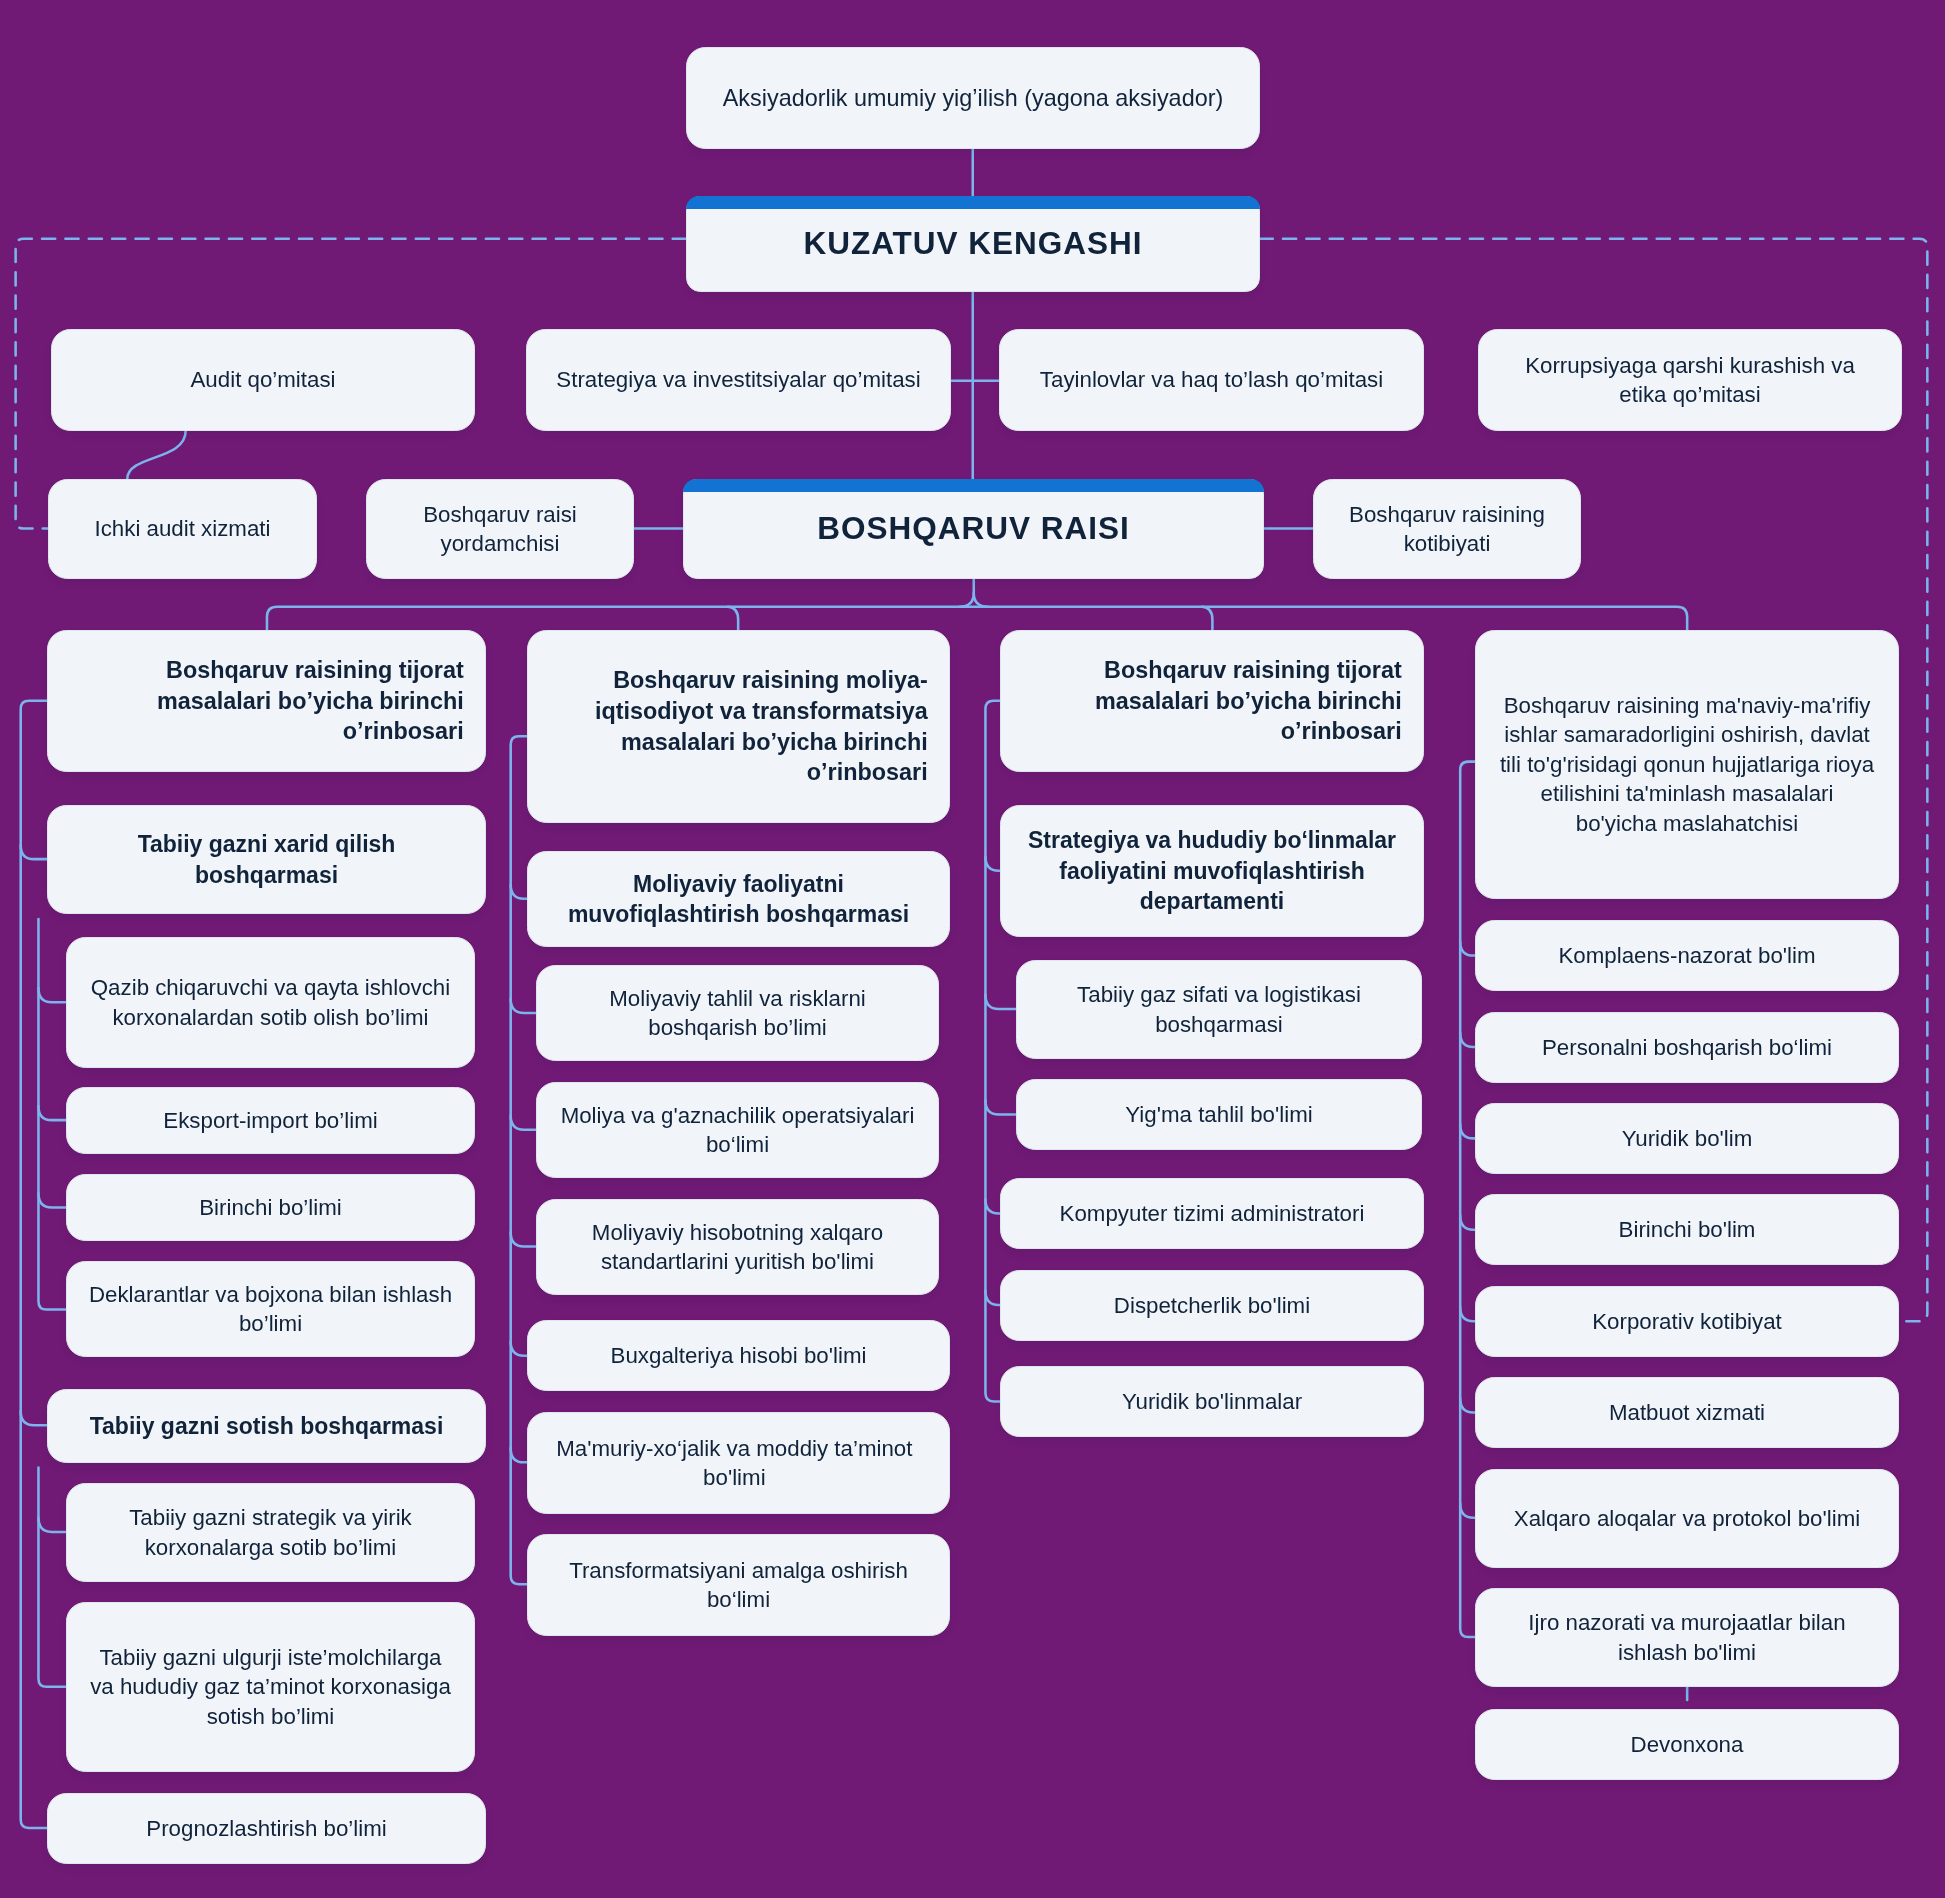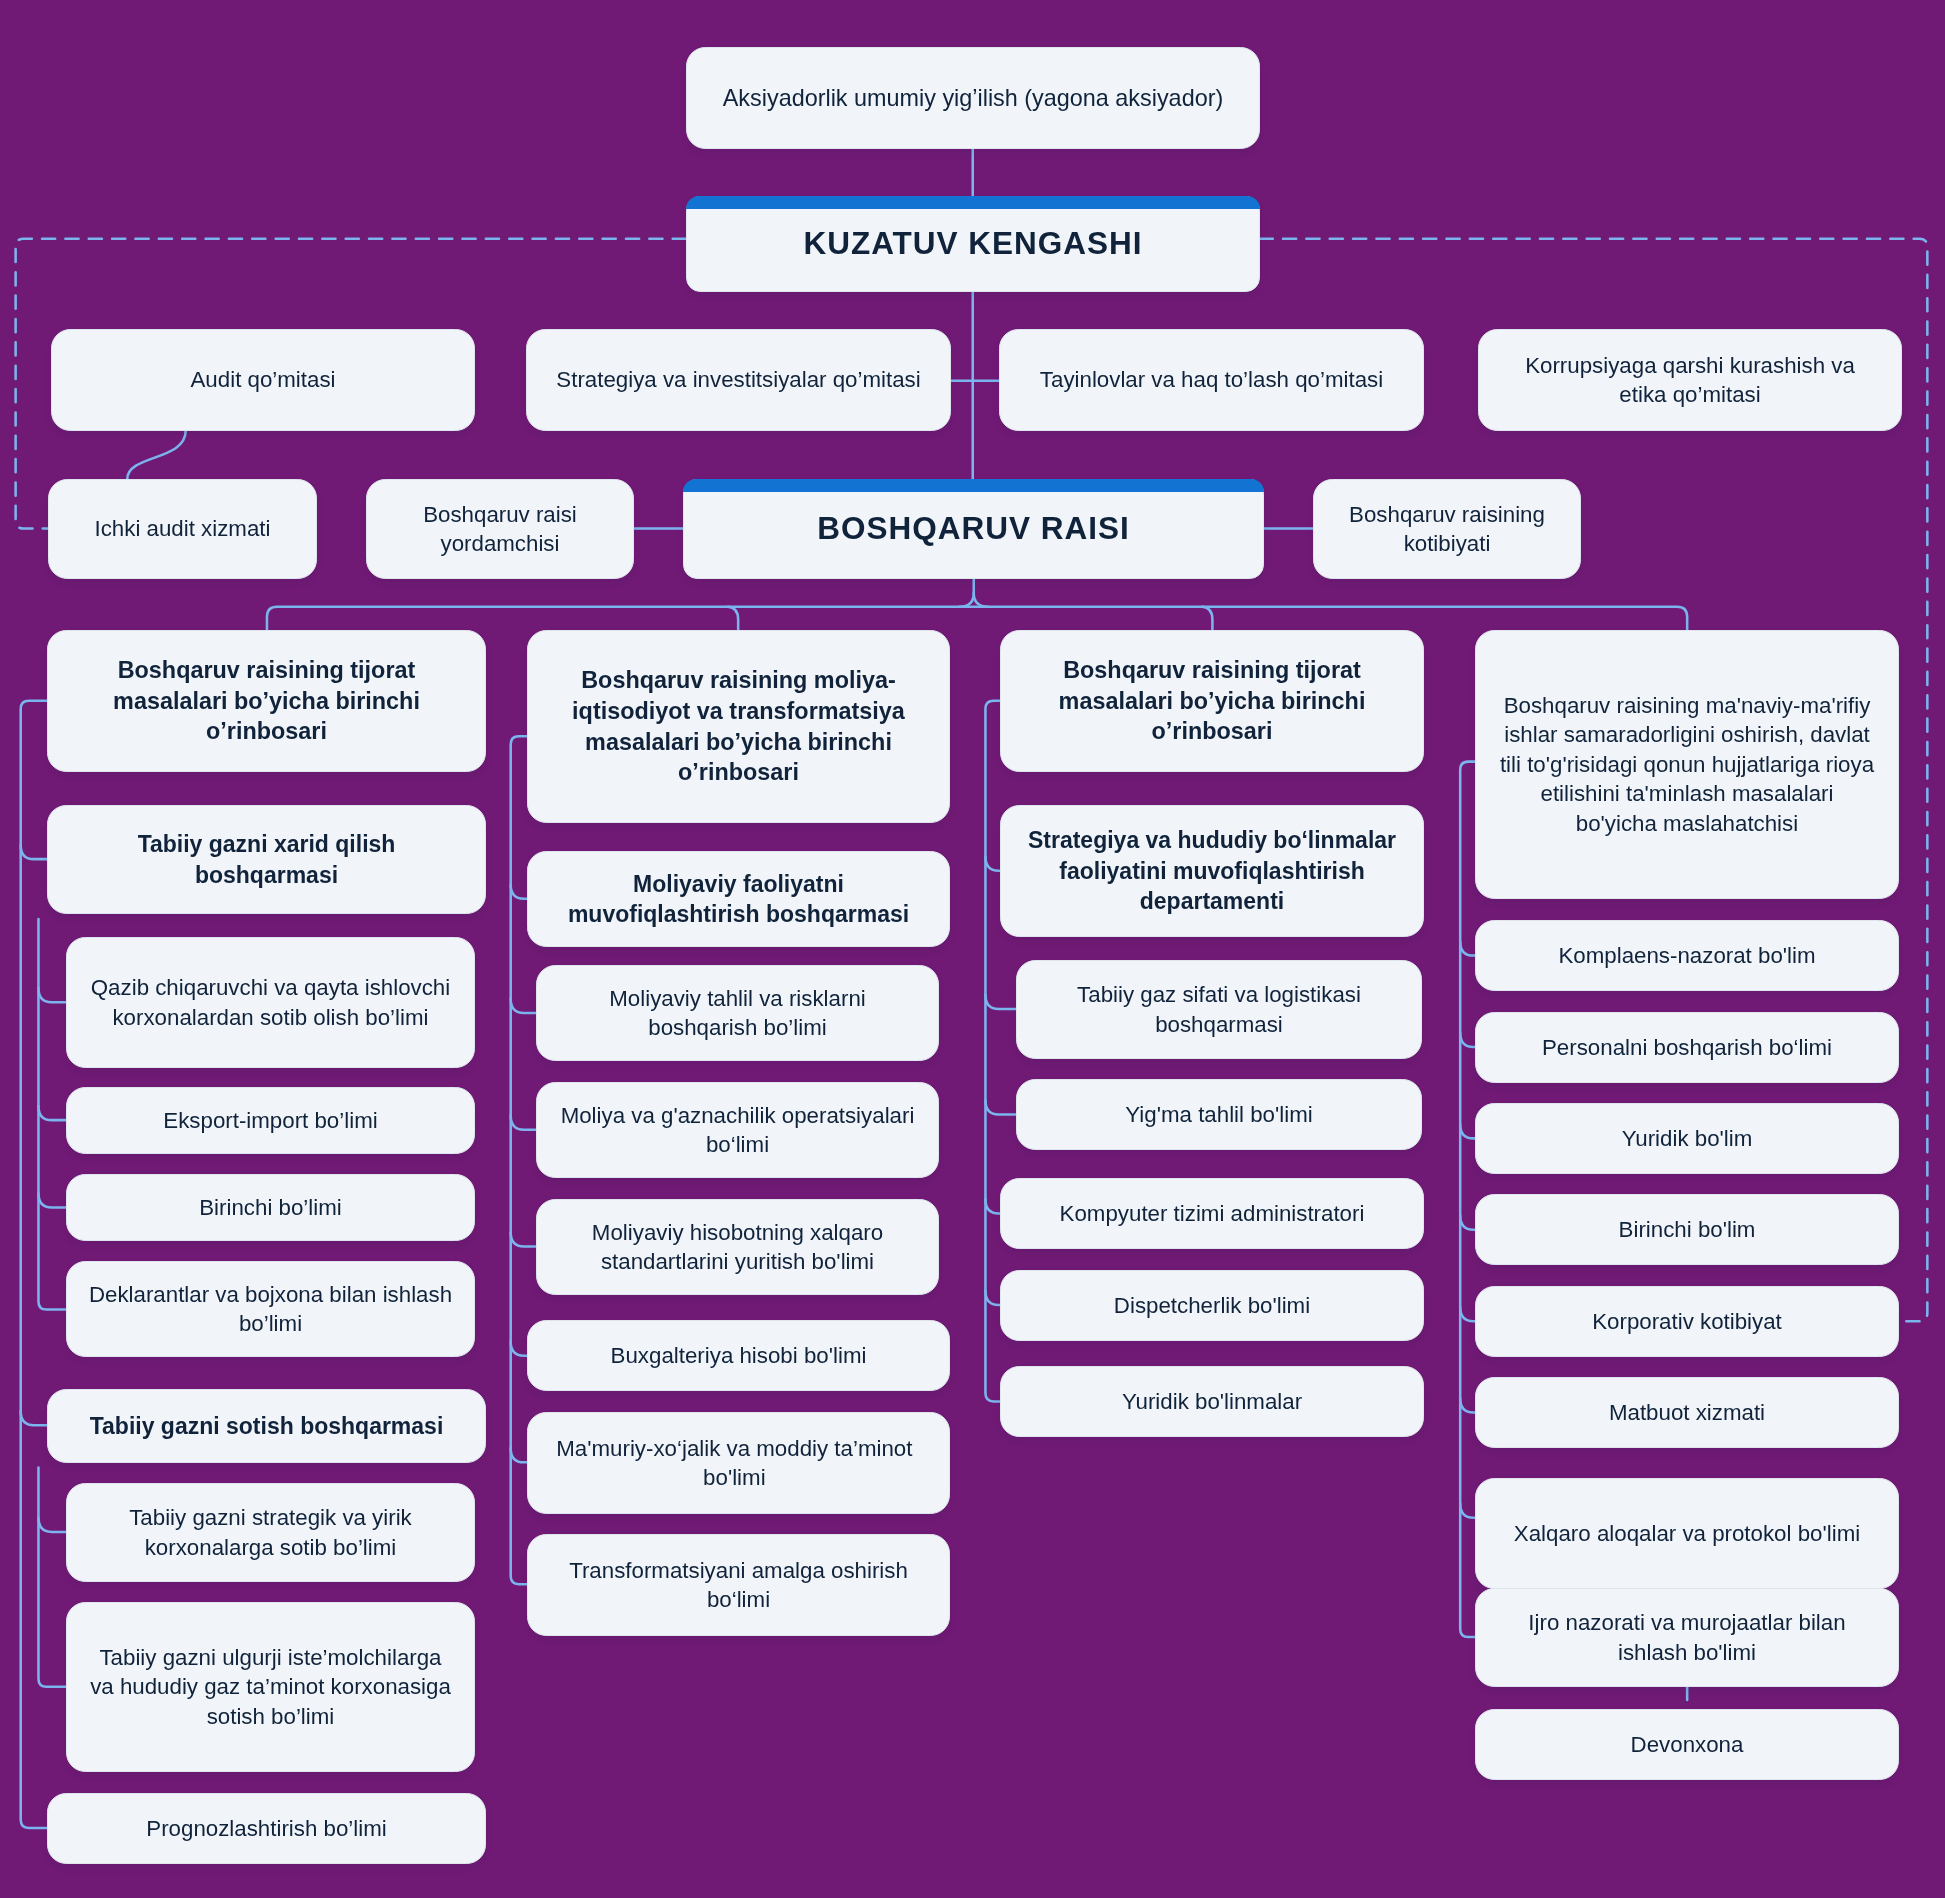--- a/index.html
+++ b/index.html
@@ -19,21 +19,21 @@
     text-align:center;padding:5.1px 21.3px;font-size:22.3px;line-height:1.32;
     box-shadow:0 4.1px 7.1px rgba(15,30,60,.07);
   }
   .node--bold{font-weight:700;font-size:23px;}
   .node--accent{border-radius:14.2px;}
   .node--accent::before{
     content:"";position:absolute;left:-1px;right:-1px;top:-1px;height:13.2px;
     background:var(--accent-bar);border-radius:14.2px 14.2px 0 0;
   }
   .node--title{font-size:31.5px;font-weight:600;letter-spacing:1px;}
-  .node--head{font-weight:700;font-size:23.4px;}
+  .node--head{font-weight:700;font-size:23.4px;text-align:right;}
 </style>
 </head>
 <body>
 
 <div class="canvas">
 
   <svg class="wires" width="1946" height="1898" viewBox="0 0 3831 3738">
 
     <path class="wire" d="M1915 292 V386"></path>
     <path class="wire" d="M1915 576 V943"></path>
@@ -128,18 +128,18 @@
   <div class="node" style="left:1000px;top:1270px;width:424px;height:71px;">Dispetcherlik bo'limi</div>
   <div class="node" style="left:1000px;top:1366px;width:424px;height:71px;">Yuridik bo'linmalar</div>
 
   <div class="node" style="left:1475px;top:630px;width:424px;height:269px;">Boshqaruv raisining ma'naviy-ma'rifiy ishlar samaradorligini oshirish, davlat tili to'g'risidagi qonun hujjatlariga rioya etilishini ta'minlash masalalari bo'yicha maslahatchisi</div>
   <div class="node" style="left:1475px;top:920px;width:424px;height:71px;">Komplaens-nazorat bo'lim</div>
   <div class="node" style="left:1475px;top:1012px;width:424px;height:71px;">Personalni boshqarish bo‘limi</div>
   <div class="node" style="left:1475px;top:1103px;width:424px;height:71px;">Yuridik bo'lim</div>
   <div class="node" style="left:1475px;top:1194px;width:424px;height:71px;">Birinchi bo'lim</div>
   <div class="node" style="left:1475px;top:1286px;width:424px;height:71px;">Korporativ kotibiyat</div>
   <div class="node" style="left:1475px;top:1377px;width:424px;height:71px;">Matbuot xizmati</div>
-  <div class="node" style="left:1475px;top:1469px;width:424px;height:111px;margin-top:9px;">Xalqaro aloqalar va protokol bo'limi</div>
+  <div class="node" style="left:1475px;top:1469px;width:424px;height:99px;">Xalqaro aloqalar va protokol bo'limi</div>
   <div class="node" style="left:1475px;top:1588px;width:424px;height:99px;">Ijro nazorati va murojaatlar bilan ishlash bo'limi</div>
   <div class="node" style="left:1475px;top:1709px;width:424px;height:71px;">Devonxona</div>
 
 </div>
 
 
 </body></html>

